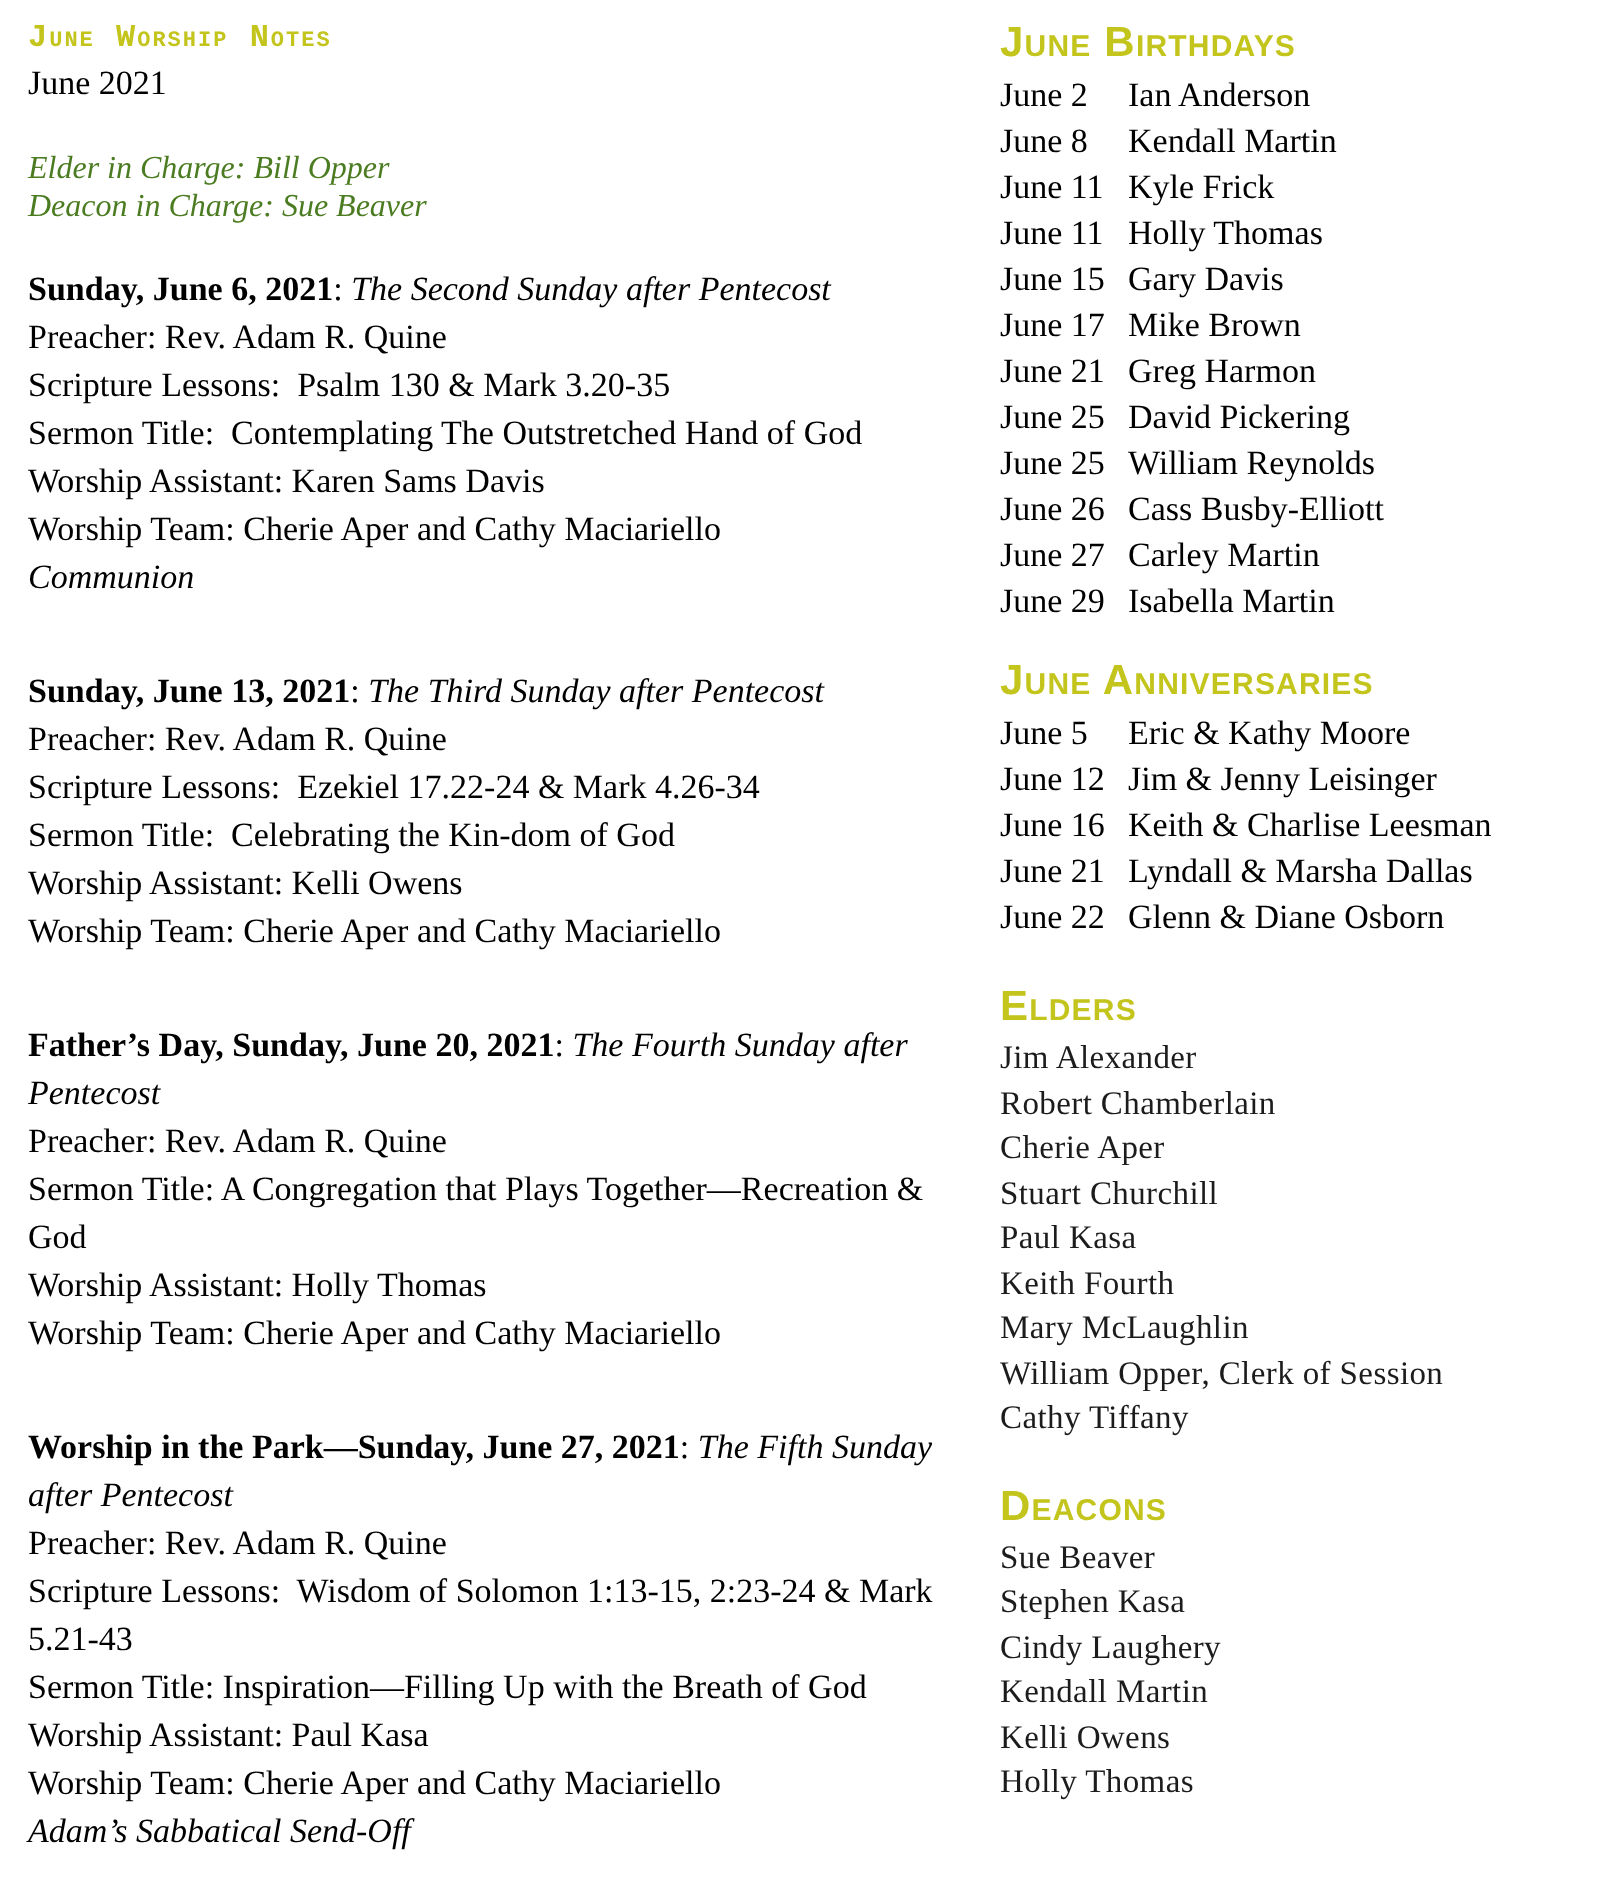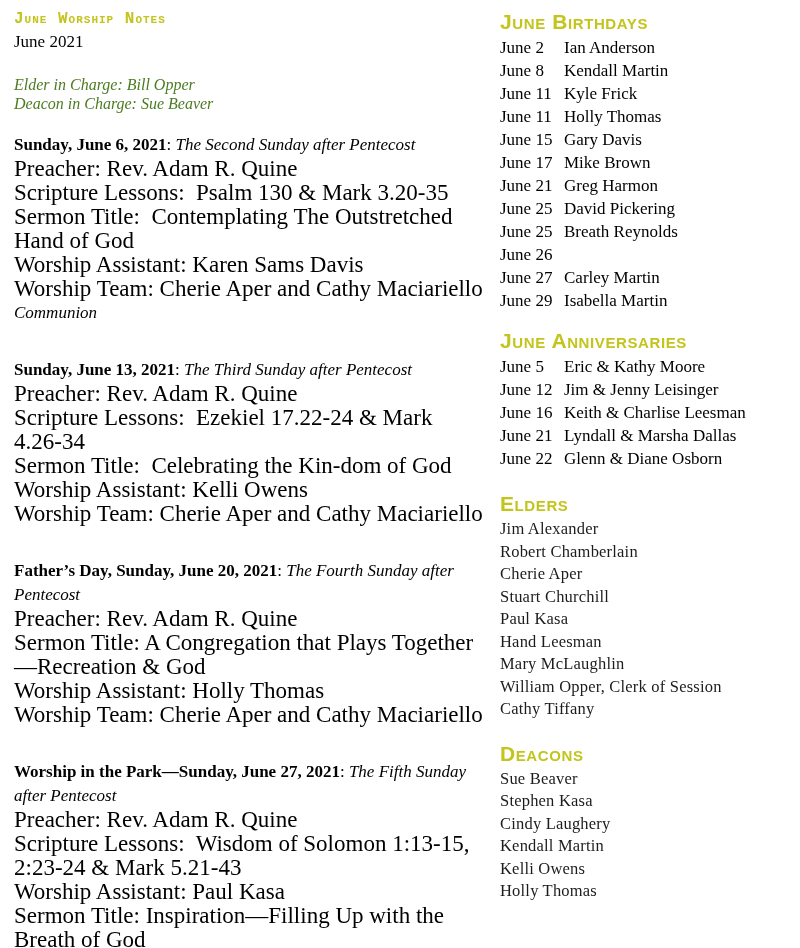--- a/index.html
+++ b/index.html
@@ -26,21 +26,21 @@
   .issue-date{font-size:17px;line-height:23px;margin-bottom:22px;}
   .charge-block{margin-bottom:20px;}
   .charge-line{
     font-size:16px;line-height:19px;font-style:italic;color:var(--green);
   }
   .svc{margin-bottom:33px;}
   .svc:last-child{margin-bottom:0;}
   .svc-heading{font-size:17px;line-height:24px;}
   .svc-date{font-weight:700;}
   .svc-sunday{font-style:italic;}
-  .svc-line{font-size:23px;line-height:24px;white-space:pre-wrap;}
+  .svc-line{font-size:17px;line-height:24px;white-space:pre-wrap;}
   .svc-note{font-size:17px;line-height:24px;font-style:italic;}
   .svc-note:empty{display:none;}
   
   .side-sec{margin-top:0;}
   .side-title{
     margin:0 0 3px 0;font-family:"Liberation Sans", sans-serif;font-weight:700;
     font-size:21px;line-height:22px;font-variant:small-caps;
     letter-spacing:0.6px;color:var(--accent);
   }
   .sec-birthdays{margin-top:3px;}
@@ -97,22 +97,22 @@
           <div class="svc-line">Sermon Title: A Congregation that Plays Together—Recreation &amp; God</div>
           <div class="svc-line">Worship Assistant: Holly Thomas</div>
           <div class="svc-line">Worship Team: Cherie Aper and Cathy Maciariello</div>
 
         </section>
 
         <section class="svc">
           <div class="svc-heading"><span class="svc-date">Worship in the Park—Sunday, June 27, 2021</span><span class="svc-sep">: </span><span class="svc-sunday">The Fifth Sunday after Pentecost</span></div>
           <div class="svc-line">Preacher: Rev. Adam R. Quine</div>
           <div class="svc-line">Scripture Lessons:  Wisdom of Solomon 1:13-15, 2:23-24 &amp; Mark 5.21-43</div>
+          <div class="svc-line">Sermon Title: Inspiration—Filling Up with the Breath of God</div>
           <div class="svc-line">Worship Assistant: Paul Kasa</div>
-          <div class="svc-line">Sermon Title: Inspiration—Filling Up with the Breath of God</div>
           <div class="svc-line">Worship Team: Cherie Aper and Cathy Maciariello</div>
           <div class="svc-note">Adam’s Sabbatical Send-Off</div>
         </section>
       </div>
   </div>
 
   <div class="right-col">
 
     <section class="side-sec sec-birthdays">
       <h2 class="side-title">June Birthdays</h2>
@@ -153,25 +153,26 @@
             <span class="row-name">Greg Harmon</span>
           </div>
 
           <div class="date-row">
             <span class="row-date">June 25</span>
             <span class="row-name">David Pickering</span>
           </div>
 
           <div class="date-row">
             <span class="row-date">June 25</span>
-            <span class="row-name">Breath Reynolds</span>
+            <span class="row-name">William Reynolds</span>
           </div>
 
           <div class="date-row">
             <span class="row-date">June 26</span>
+            <span class="row-name">Cass Busby-Elliott</span>
           </div>
 
           <div class="date-row">
             <span class="row-date">June 27</span>
             <span class="row-name">Carley Martin</span>
           </div>
 
           <div class="date-row">
             <span class="row-date">June 29</span>
             <span class="row-name">Isabella Martin</span>
@@ -218,21 +219,21 @@
           <div class="name-row">Jim Alexander</div>
 
           <div class="name-row">Robert Chamberlain</div>
 
           <div class="name-row">Cherie Aper</div>
 
           <div class="name-row">Stuart Churchill</div>
 
           <div class="name-row">Paul Kasa</div>
 
-          <div class="name-row">Hand Leesman</div>
+          <div class="name-row">Keith Fourth</div>
 
           <div class="name-row">Mary McLaughlin</div>
 
           <div class="name-row">William Opper, Clerk of Session</div>
 
           <div class="name-row">Cathy Tiffany</div>
         </div>
     </section>
 
     <section class="side-sec sec-deacons">

